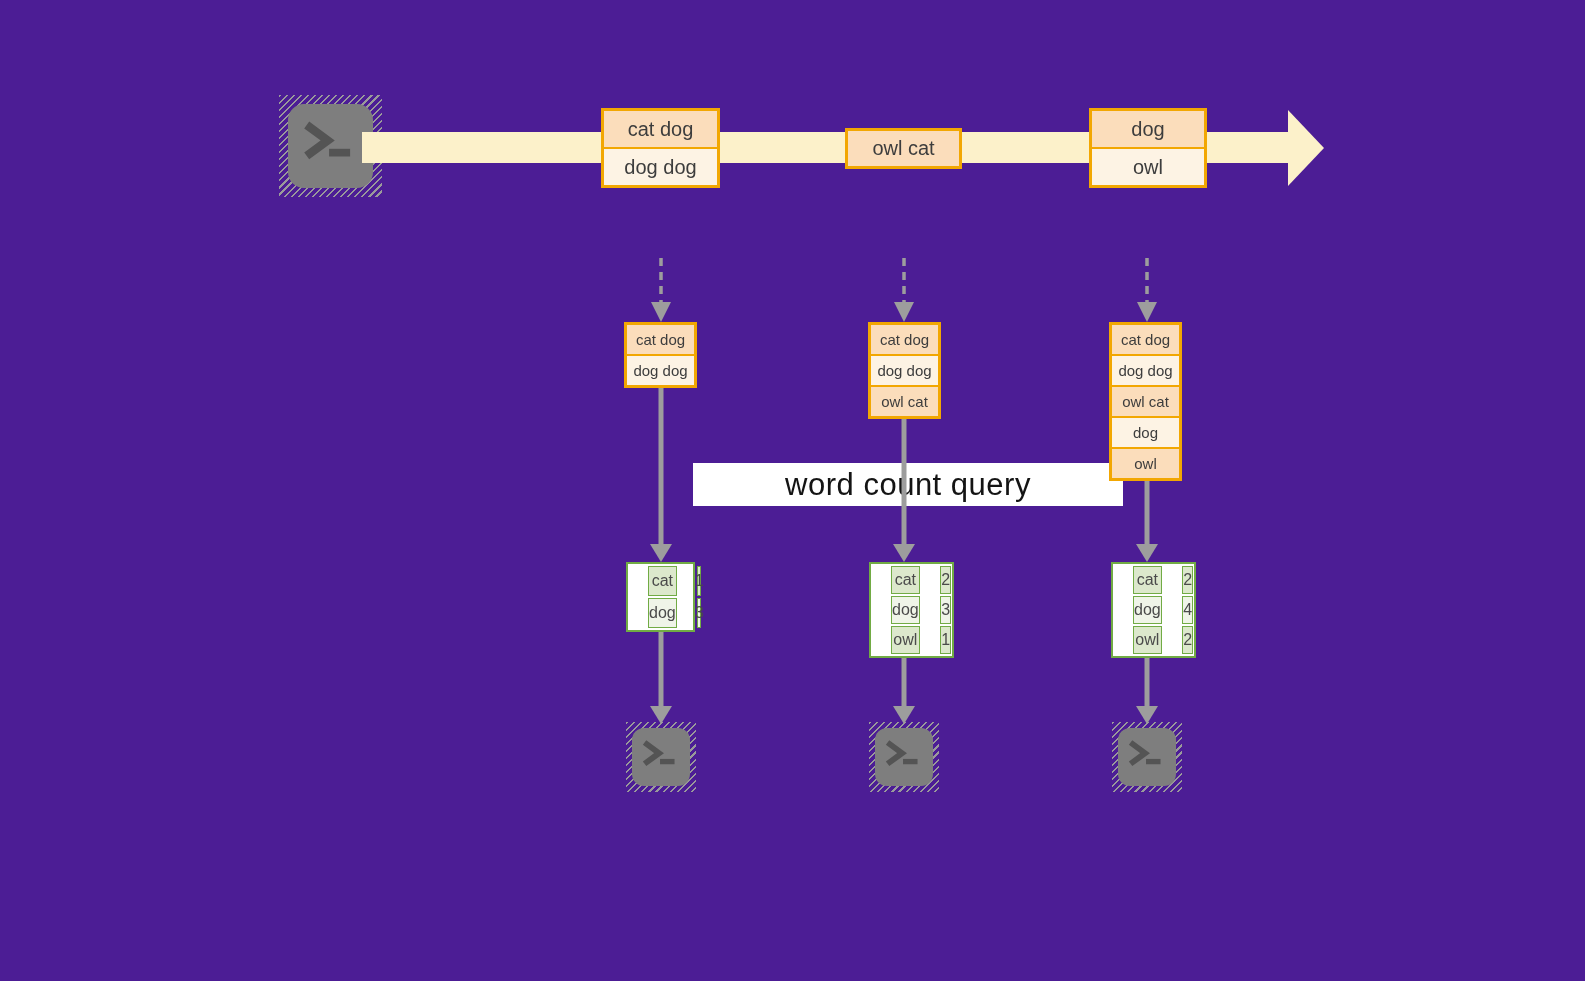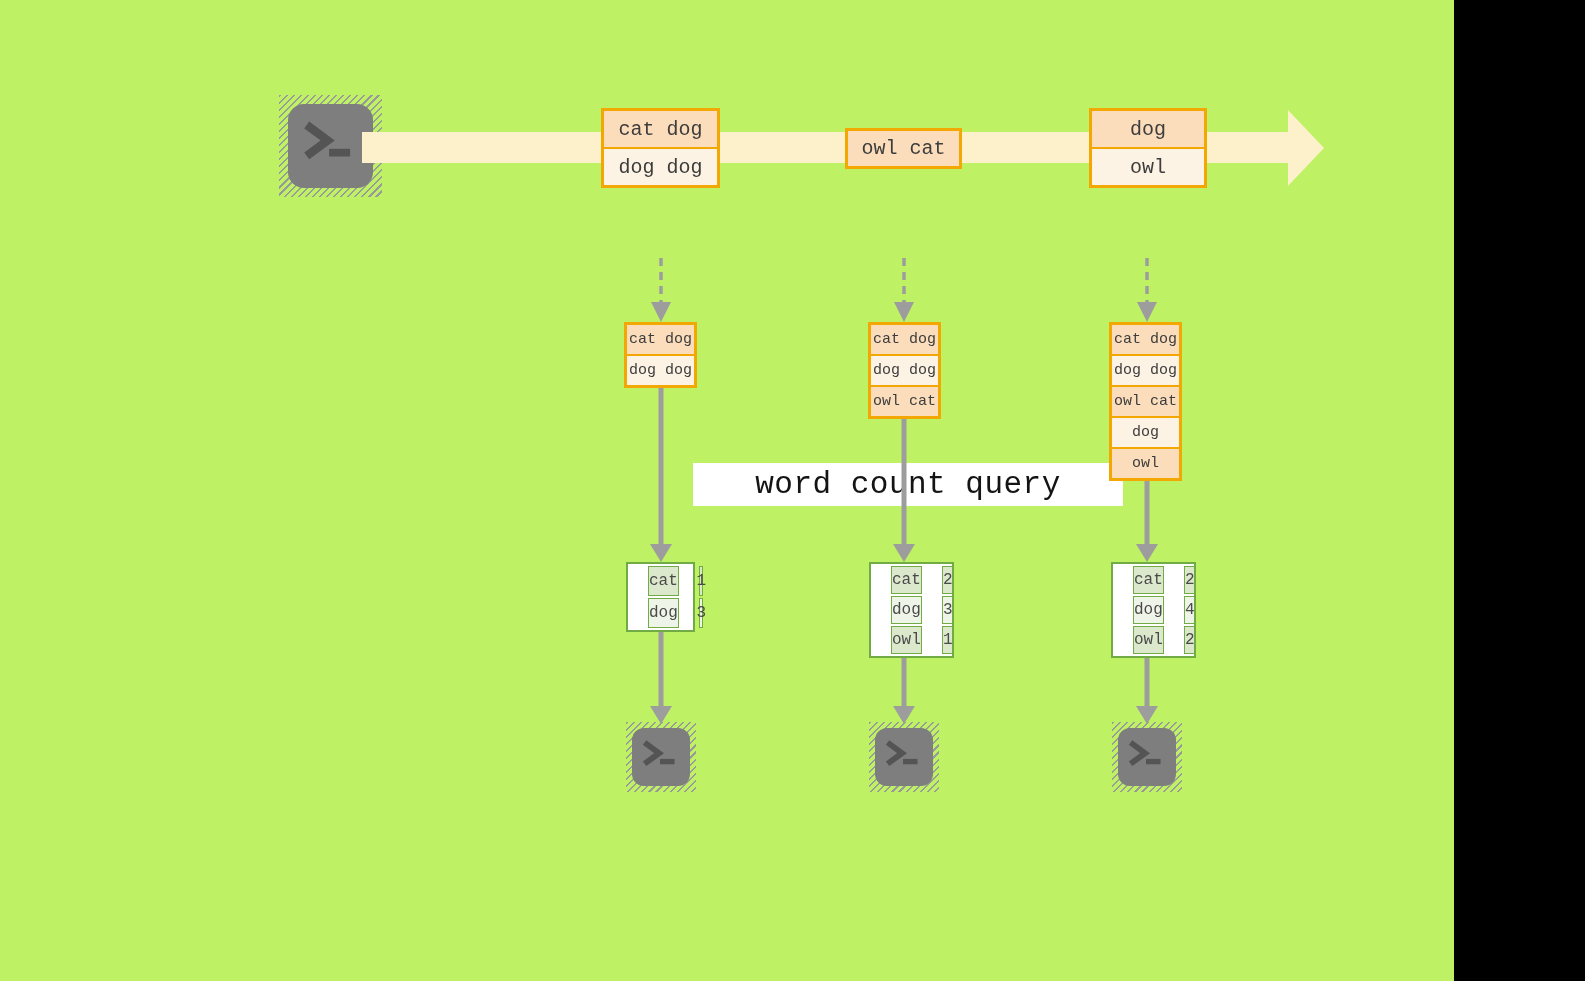--- a/index.html
+++ b/index.html
@@ -1,18 +1,18 @@
 <!DOCTYPE html>
 <html><head>
 <meta charset="utf-8">
 <style>
   html,body{margin:0;padding:0;background:#000;}
   #canvas{
-    position:relative;width:1454px;height:981px;background:#bef264;overflow:hidden;
-    font-family:Liberation Mono, monospace;
+    position:relative;width:1585px;height:981px;background:#4c1d95;overflow:hidden;
+    font-family:Liberation Sans, sans-serif;
   }
   
   .hatch{
     position:absolute;
     background:repeating-linear-gradient(135deg,#9a9a9a 0 1.5px,transparent 1.5px 5px);
   }
   .term-inner{
     position:absolute;background:#7e7e7e;
   }
   .term-glyph{position:absolute;left:0;top:0;width:100%;height:100%;}

